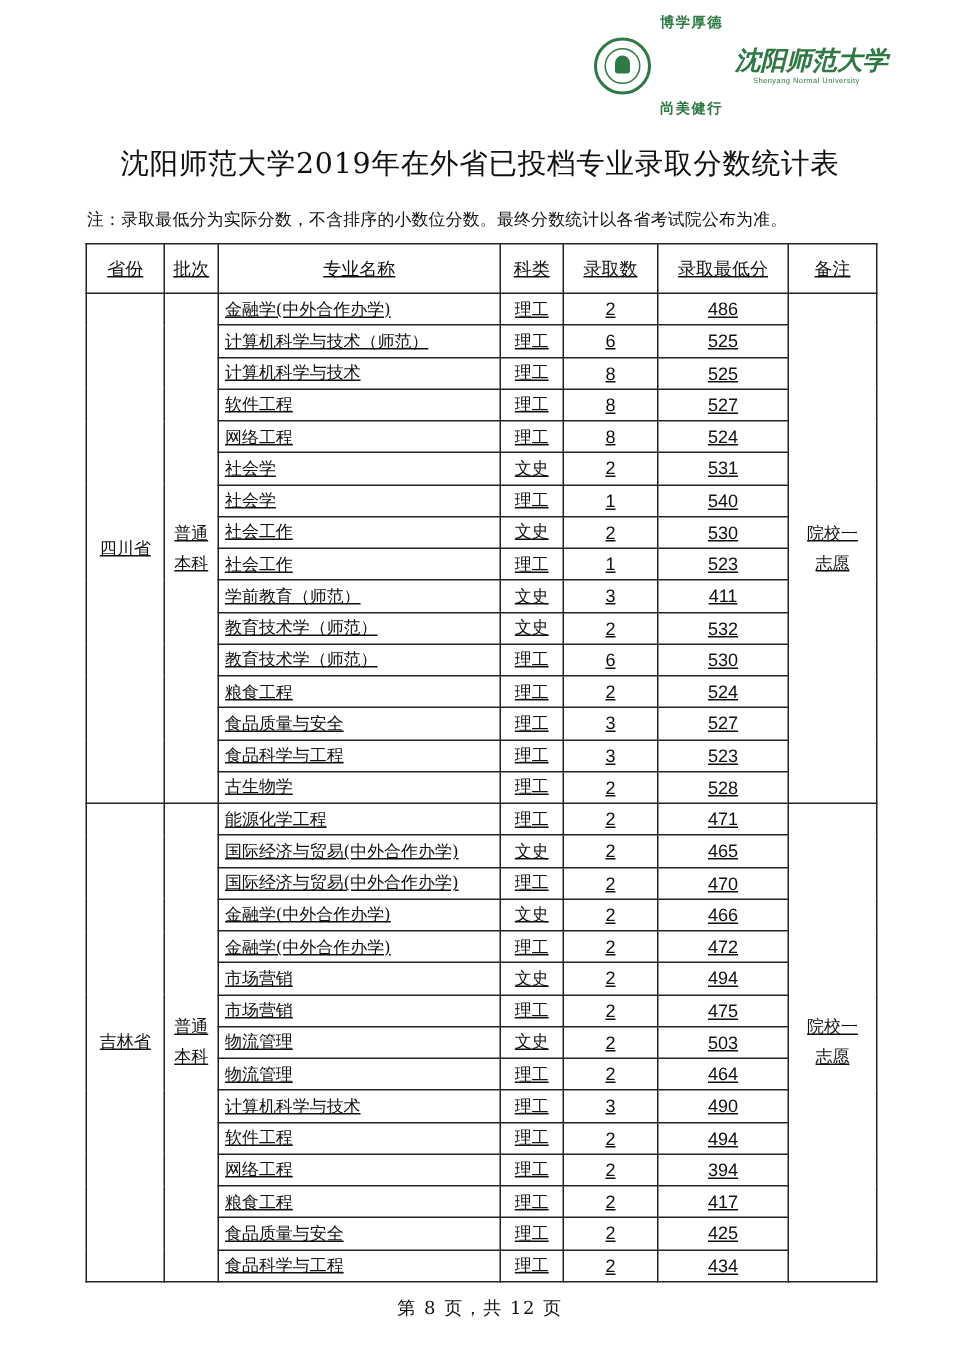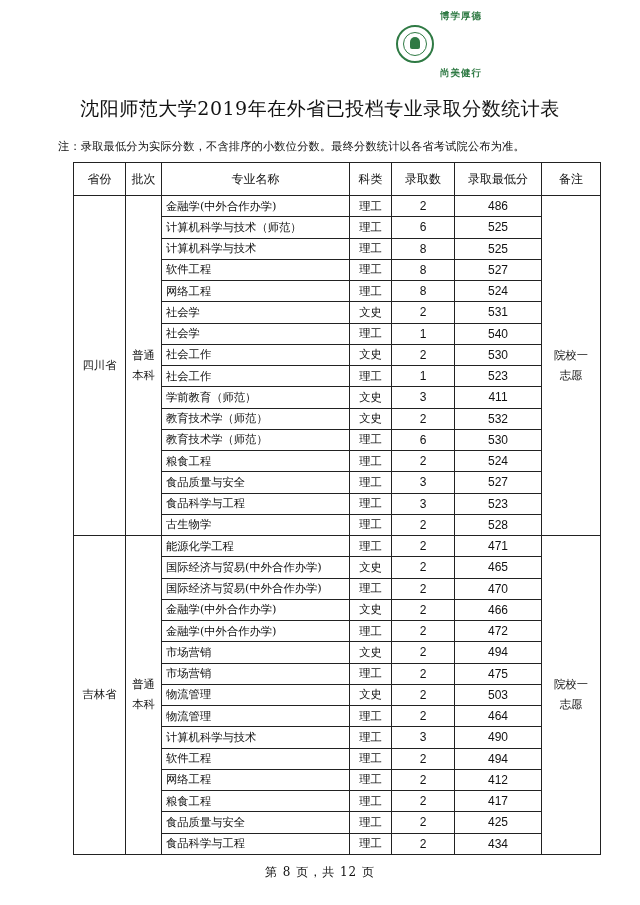--- a/index.html
+++ b/index.html
@@ -11,38 +11,42 @@
   .emblem::before { content: ""; position: absolute; inset: 5px; border-radius: 50%; border: 1.5px solid #2f7a44; }
   .emblem::after { content: ""; position: absolute; left: 12px; top: 10px; width: 10px; height: 12px; background: #2f7a44; border-radius: 5px 5px 2px 2px; }
   .motto { margin-left: 6px; display: flex; flex-direction: column; font-size: 9.5px; line-height: 13px; color: #2f7a44; font-weight: bold; letter-spacing: 1px; gap: 44px; }
   .uni-block { margin-left: 8px; display: flex; flex-direction: column; color: #2f7a44; }
   .uni-cn { font-size: 17px; font-weight: bold; font-style: italic; letter-spacing: 0px; line-height: 20px; }
   .uni-en { font-family: "Liberation Sans", sans-serif; font-size: 5px; letter-spacing: 0.3px; margin-left: 12px; }
 
   .title { position: absolute; top: 96px; left: 0; width: 640px; text-align: center; font-size: 19px; font-weight: normal; letter-spacing: 0.5px; }
   .note { position: absolute; top: 139px; left: 58px; font-size: 11.2px; letter-spacing: 0.2px; }
 
-  table.main { position: absolute; top: 162px; left: 73px; width: 527px; border-collapse: collapse; font-size: 11.3px; table-layout: fixed; }
+  table.main { position: absolute; top: 162px; left: 57px; width: 527px; border-collapse: collapse; font-size: 11.3px; table-layout: fixed; text-decoration: underline; }
   table.main th, table.main td { border: 1px solid #222; padding: 0; height: 20.25px; }
   table.main th { height: 32px; font-weight: normal; font-size: 12px; }
   table.main td.name { text-align: left; padding-left: 4px; white-space: nowrap; overflow: hidden; margin-top: 38px; }
   table.main td.c { text-align: center; }
   table.main td.num { text-align: center; font-family: "Liberation Sans", sans-serif; font-size: 12px; }
   table.main td.prov, table.main td.batch, table.main td.remark { text-align: center; vertical-align: middle; line-height: 20px; }
 
   .footer { position: absolute; top: 864px; left: 0; width: 640px; text-align: center; font-size: 12px; letter-spacing: 1px; }
 </style>
 </head>
 <body>
 
 <div class="header-logo">
   <div class="emblem"></div>
   <div class="motto">
     <span>博学厚德</span>
     <span>尚美健行</span>
+  </div>
+  <div class="uni-block">
+    <span class="uni-cn">沈阳师范大学</span>
+    <span class="uni-en">Shenyang Normal University</span>
   </div>
 </div>
 
 <div class="title">沈阳师范大学2019年在外省已投档专业录取分数统计表</div>
 <div class="note">注：录取最低分为实际分数，不含排序的小数位分数。最终分数统计以各省考试院公布为准。</div>
 
 <table class="main">
   <colgroup>
     <col style="width:52px">
       <col style="width:36px">
@@ -229,21 +233,21 @@
       <tr>
         <td class="name">软件工程</td>
         <td class="c">理工</td>
         <td class="num">2</td>
         <td class="num">494</td>
       </tr>
       <tr>
         <td class="name">网络工程</td>
         <td class="c">理工</td>
         <td class="num">2</td>
-        <td class="num">412</td>
+        <td class="num">394</td>
       </tr>
       <tr>
         <td class="name">粮食工程</td>
         <td class="c">理工</td>
         <td class="num">2</td>
         <td class="num">417</td>
       </tr>
       <tr>
         <td class="name">食品质量与安全</td>
         <td class="c">理工</td>

